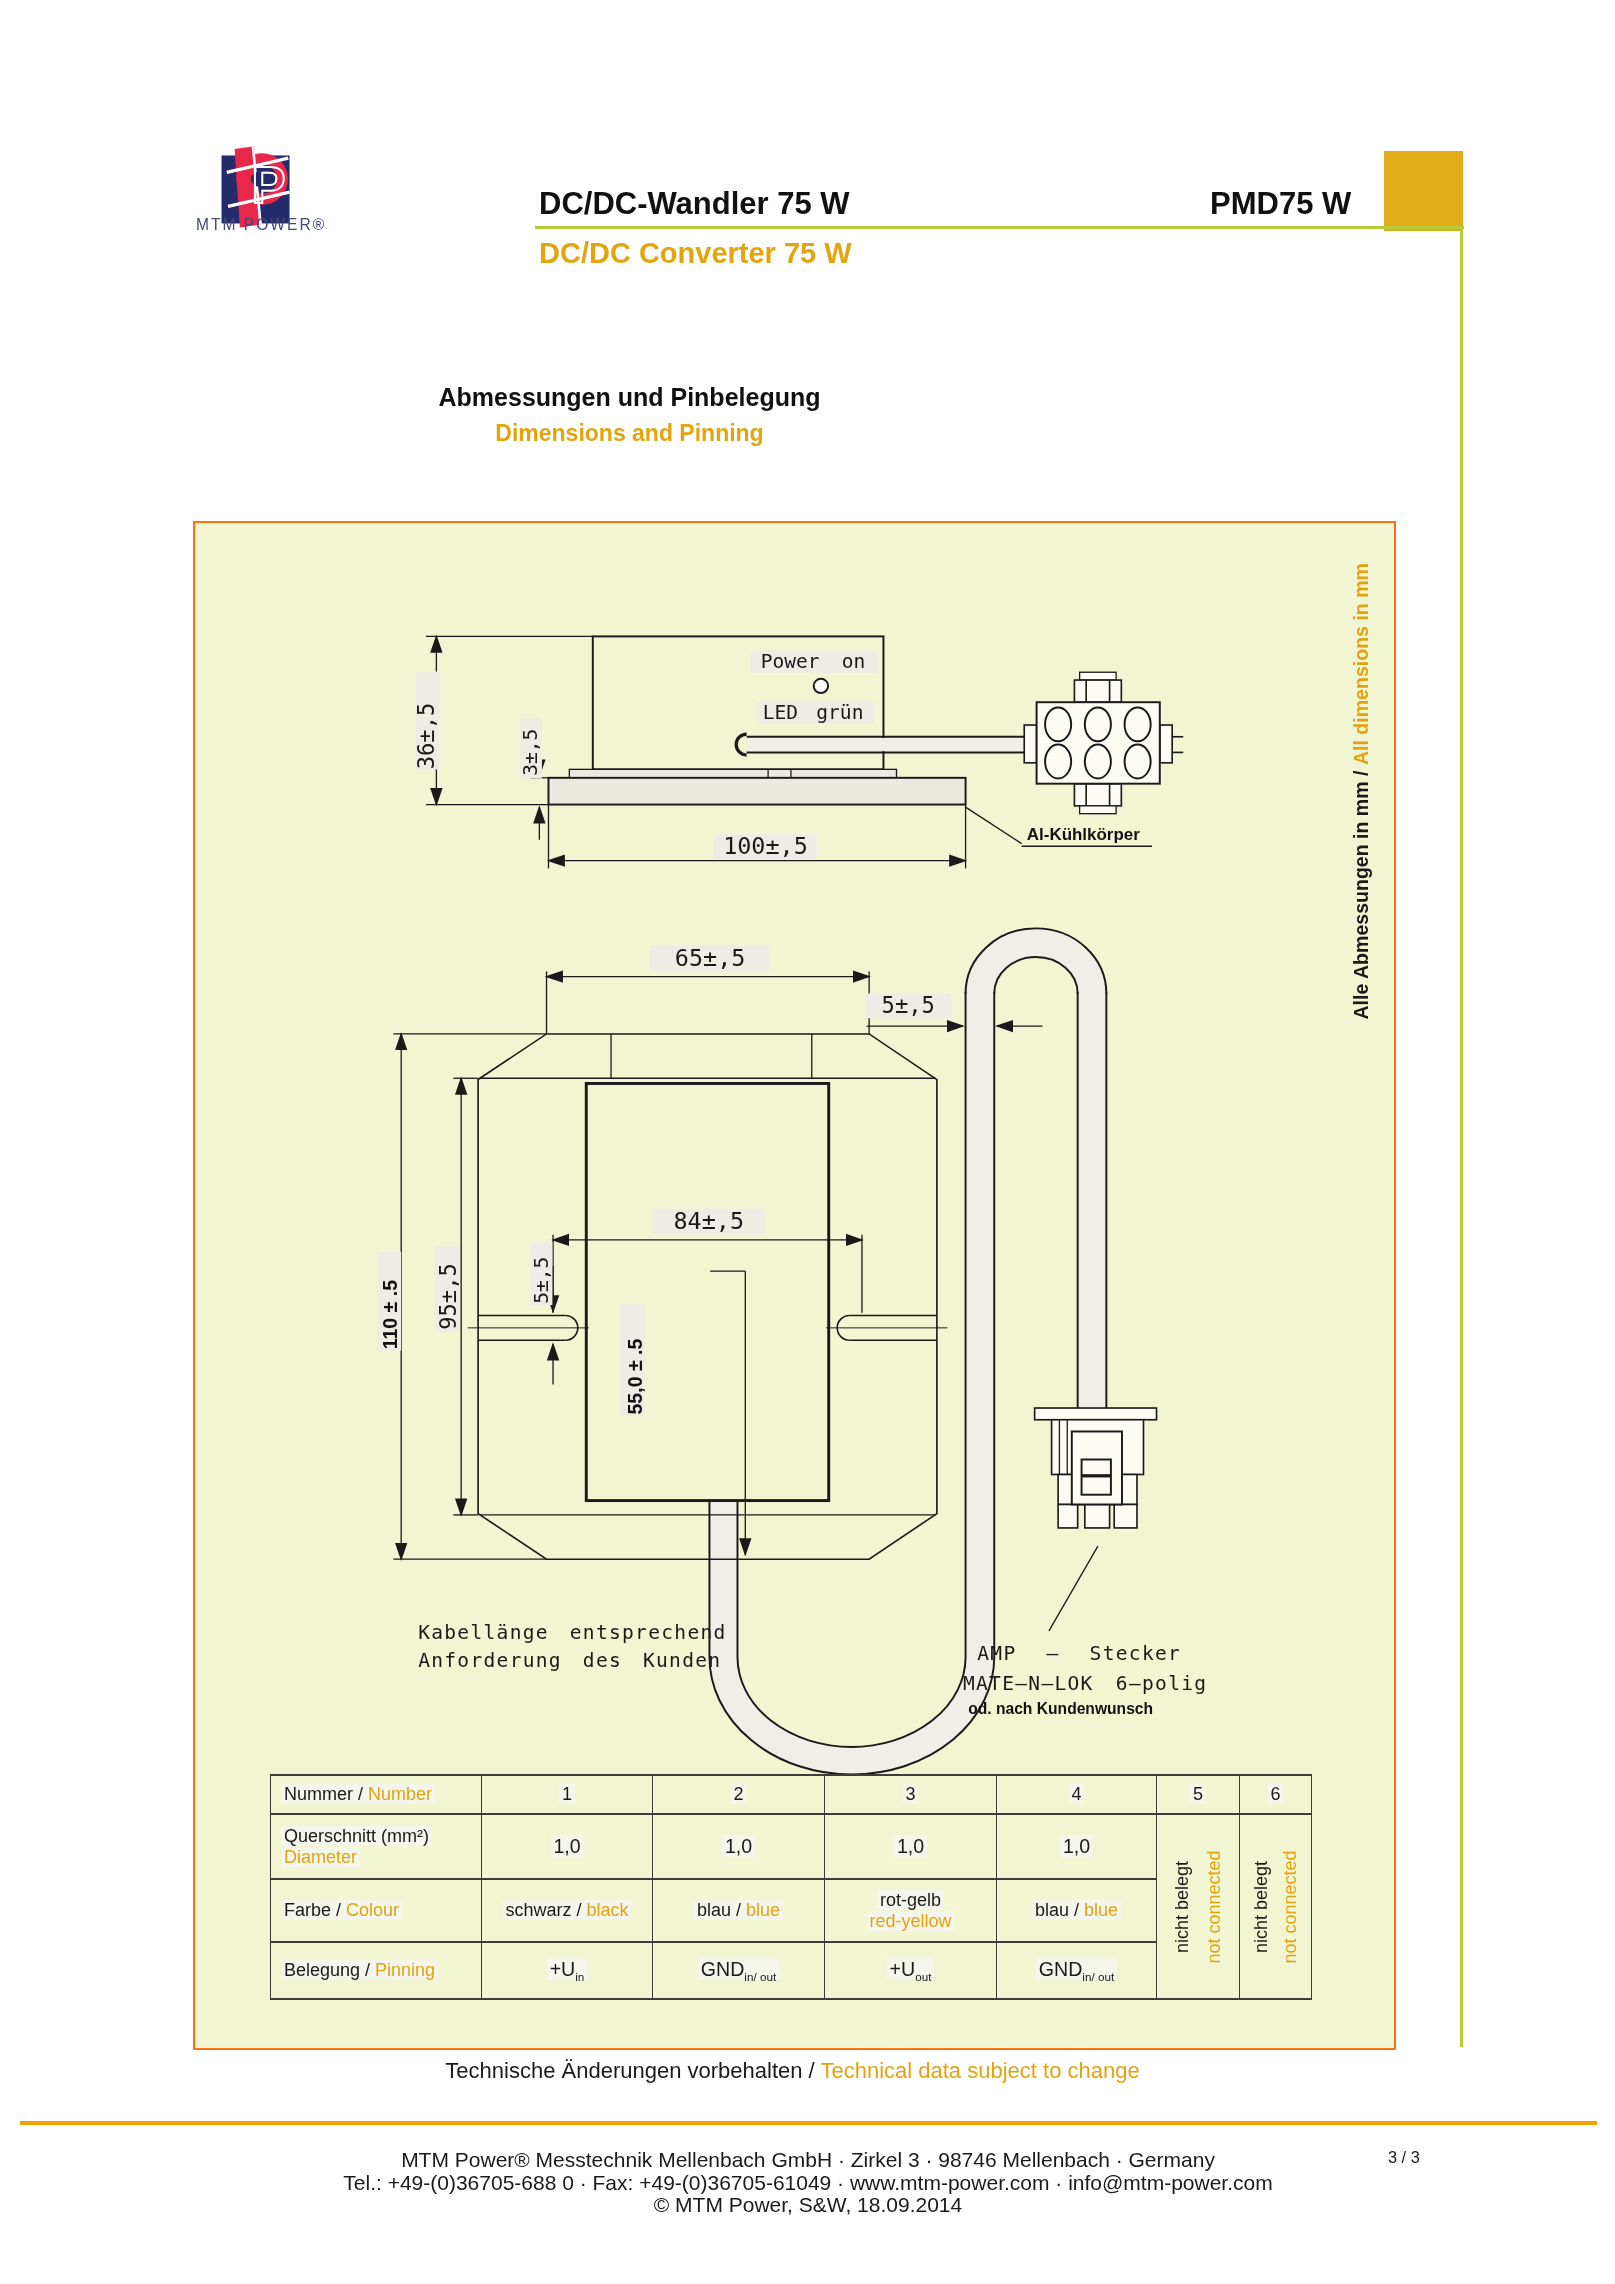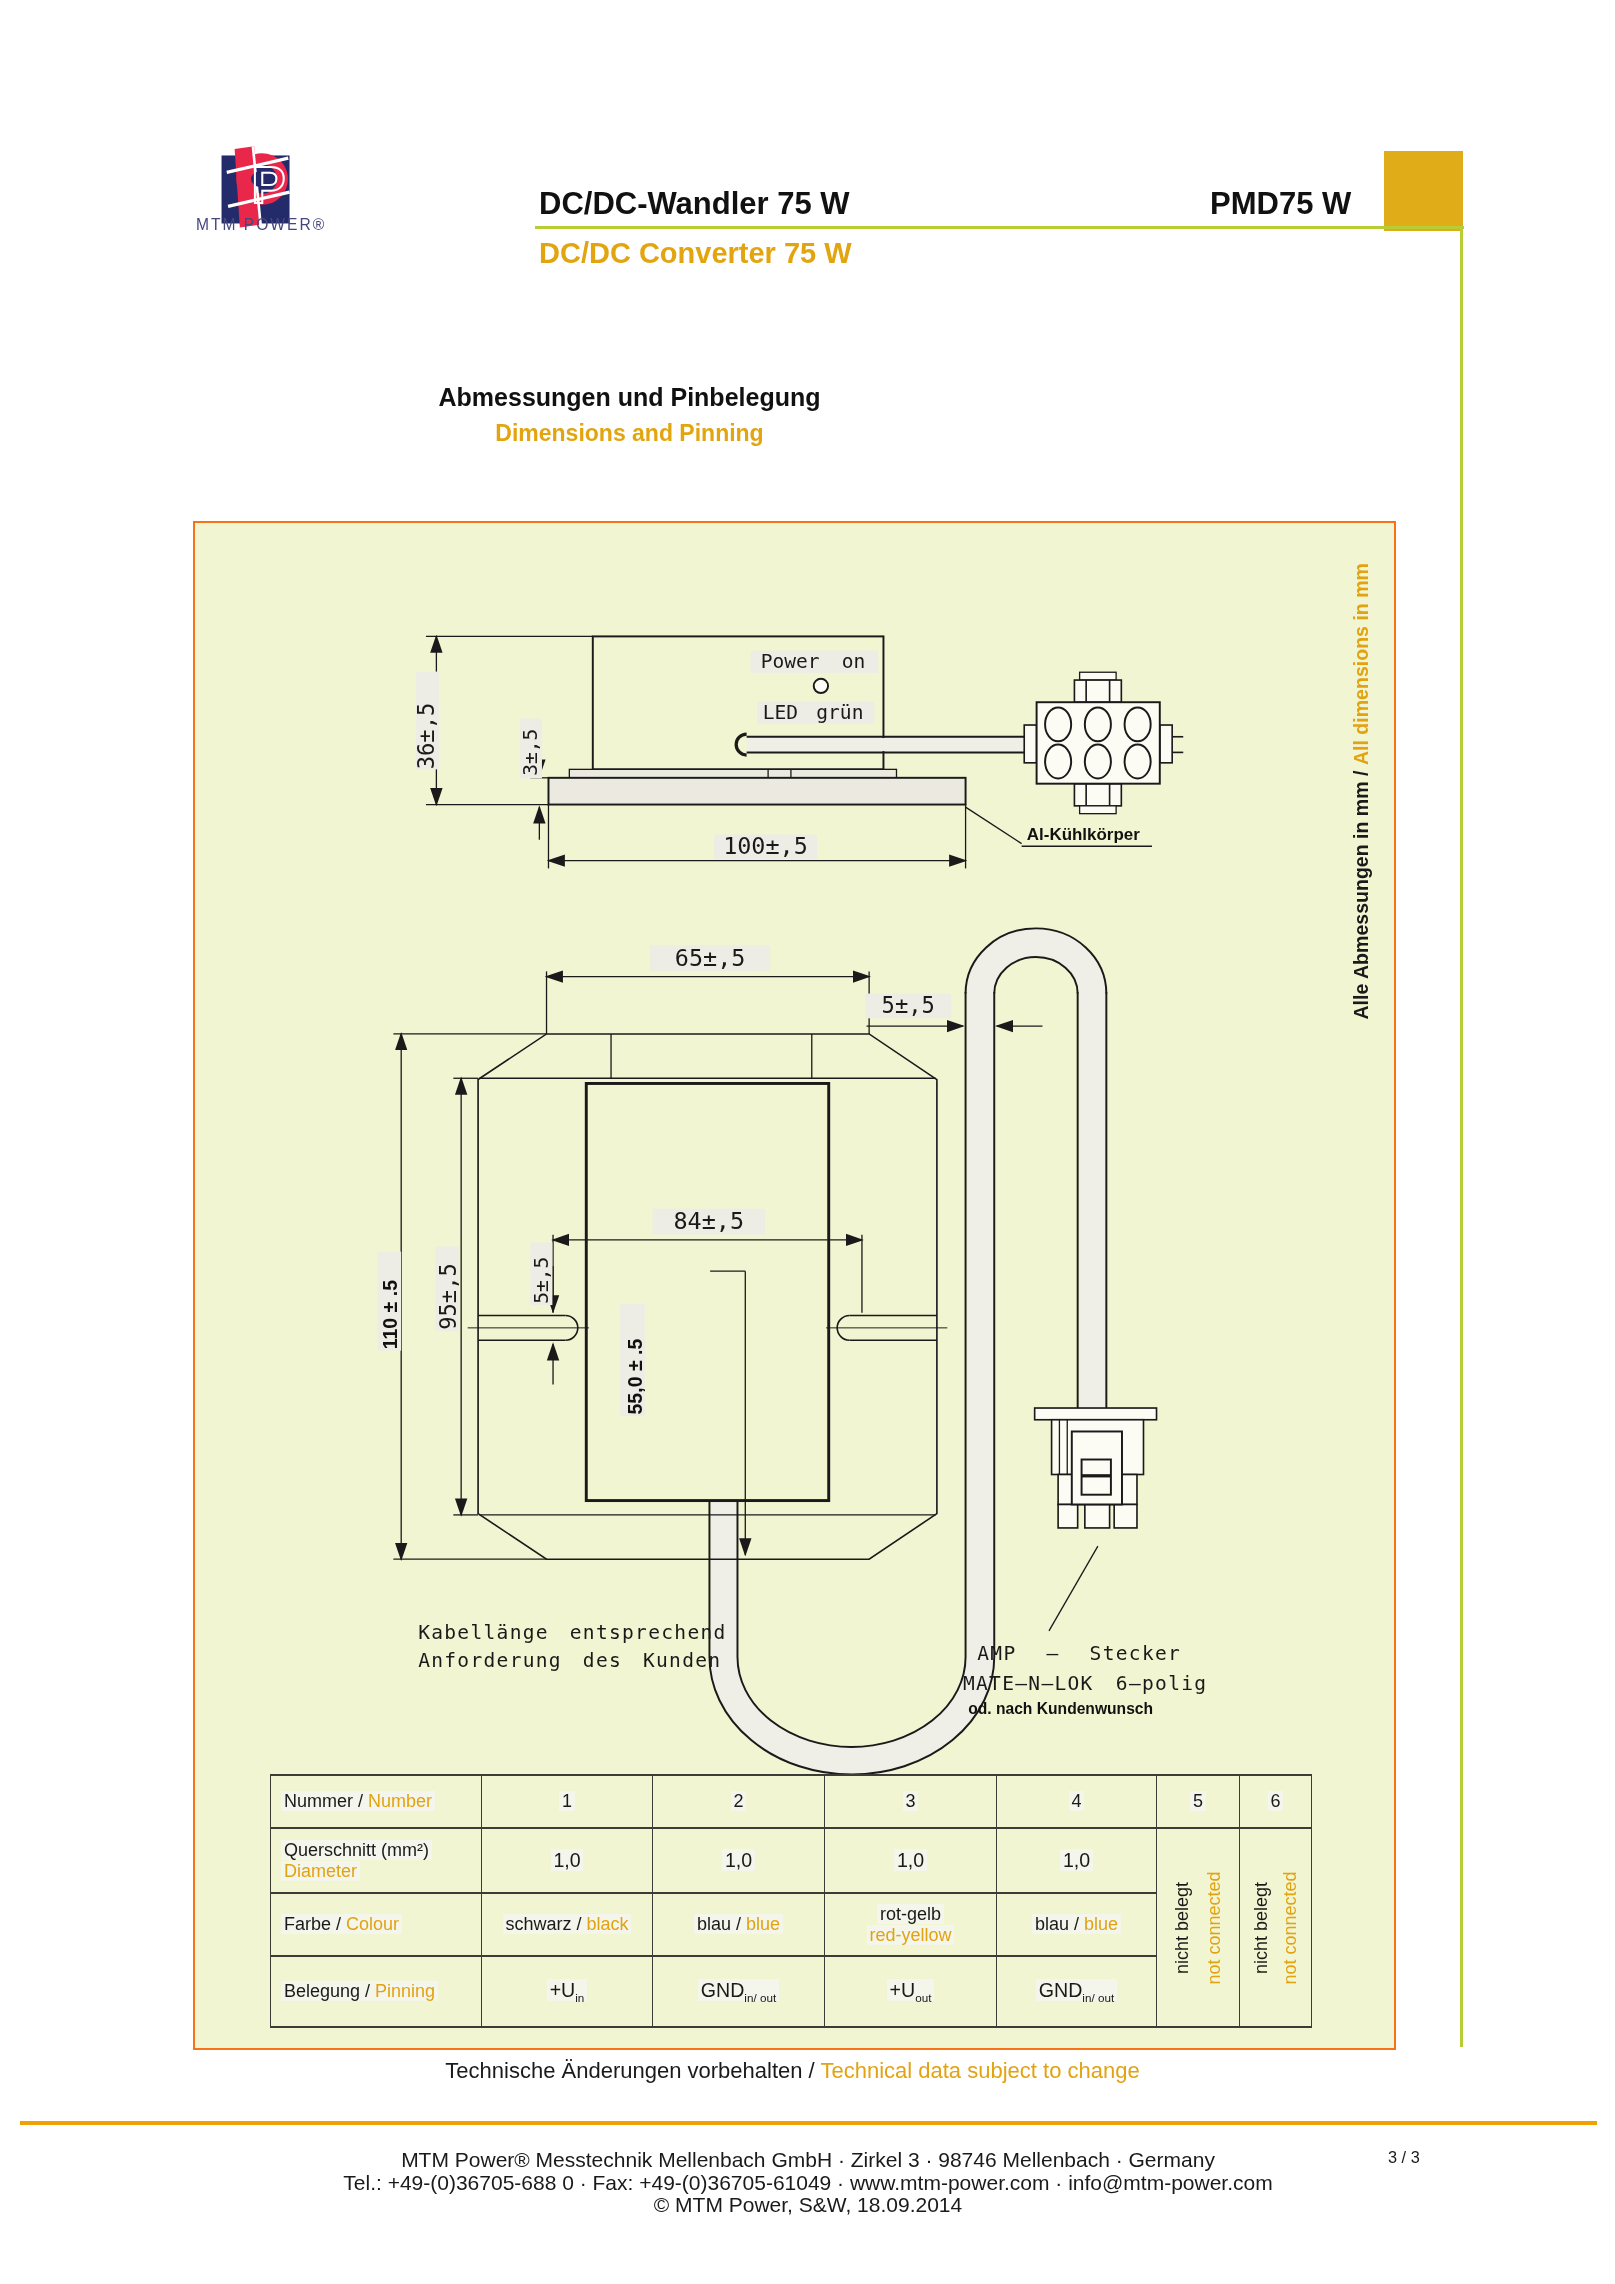--- a/index.html
+++ b/index.html
@@ -28,21 +28,21 @@
   .cad{font-family:"DejaVu Sans Mono",monospace;fill:#1a1a1a;}
   .lbl{font-family:"Liberation Sans",sans-serif;fill:#111;}
 
   
   table.pin{position:absolute;left:270px;top:1774px;width:1042px;border-collapse:collapse;
             table-layout:fixed;font-size:18px;color:#1a1a1a;}
   table.pin td{border-left:1.3px solid #3c3c38;border-right:1.3px solid #3c3c38;
                border-top:2.6px double #3c3c38;border-bottom:2.6px double #3c3c38;
                text-align:center;vertical-align:middle;padding:0 5.2px;}
   table.pin td.lab{text-align:left;padding-left:10.4px;}
-  .r1{height:53px;border-radius:18px;} .r2{height:65px;margin-top:48px;} .r3{height:63px;} .r4{height:71px;}
+  .r1{height:39px;border-radius:18px;} .r2{height:65px;margin-top:48px;} .r3{height:63px;} .r4{height:57px;}
   .gold{color:#e2a312;}
   .hl{background:rgba(244,244,240,.85);padding:0 2.6px;}
   .val{font-size:19.6px;}
   td sub{font-size:11.7px;}
   .nc-cell{position:relative;padding:0;}
   .nc-cell span{position:absolute;top:50%;white-space:nowrap;font-size:18px;}
   .nc-de{left:30%;transform:translate(-50%,-50%) rotate(-90deg);color:#1a1a1a;}
   .nc-en{left:70%;transform:translate(-50%,-50%) rotate(-90deg);color:#e2a312;}
 
   

